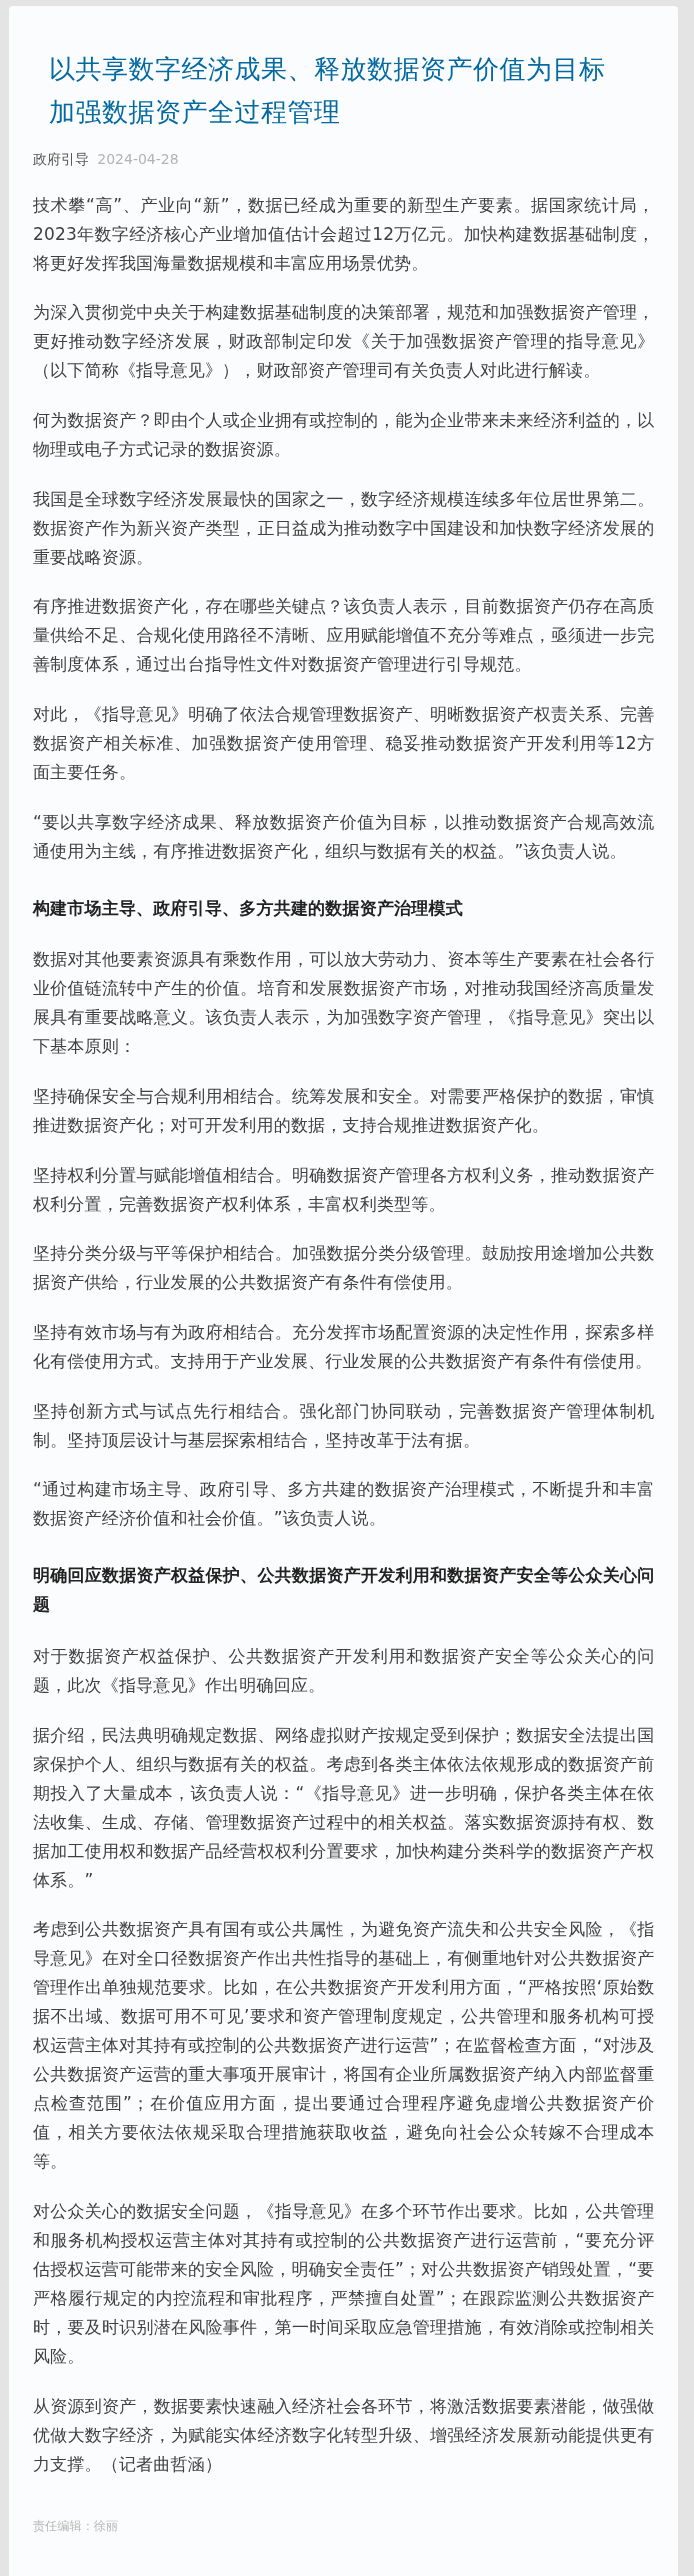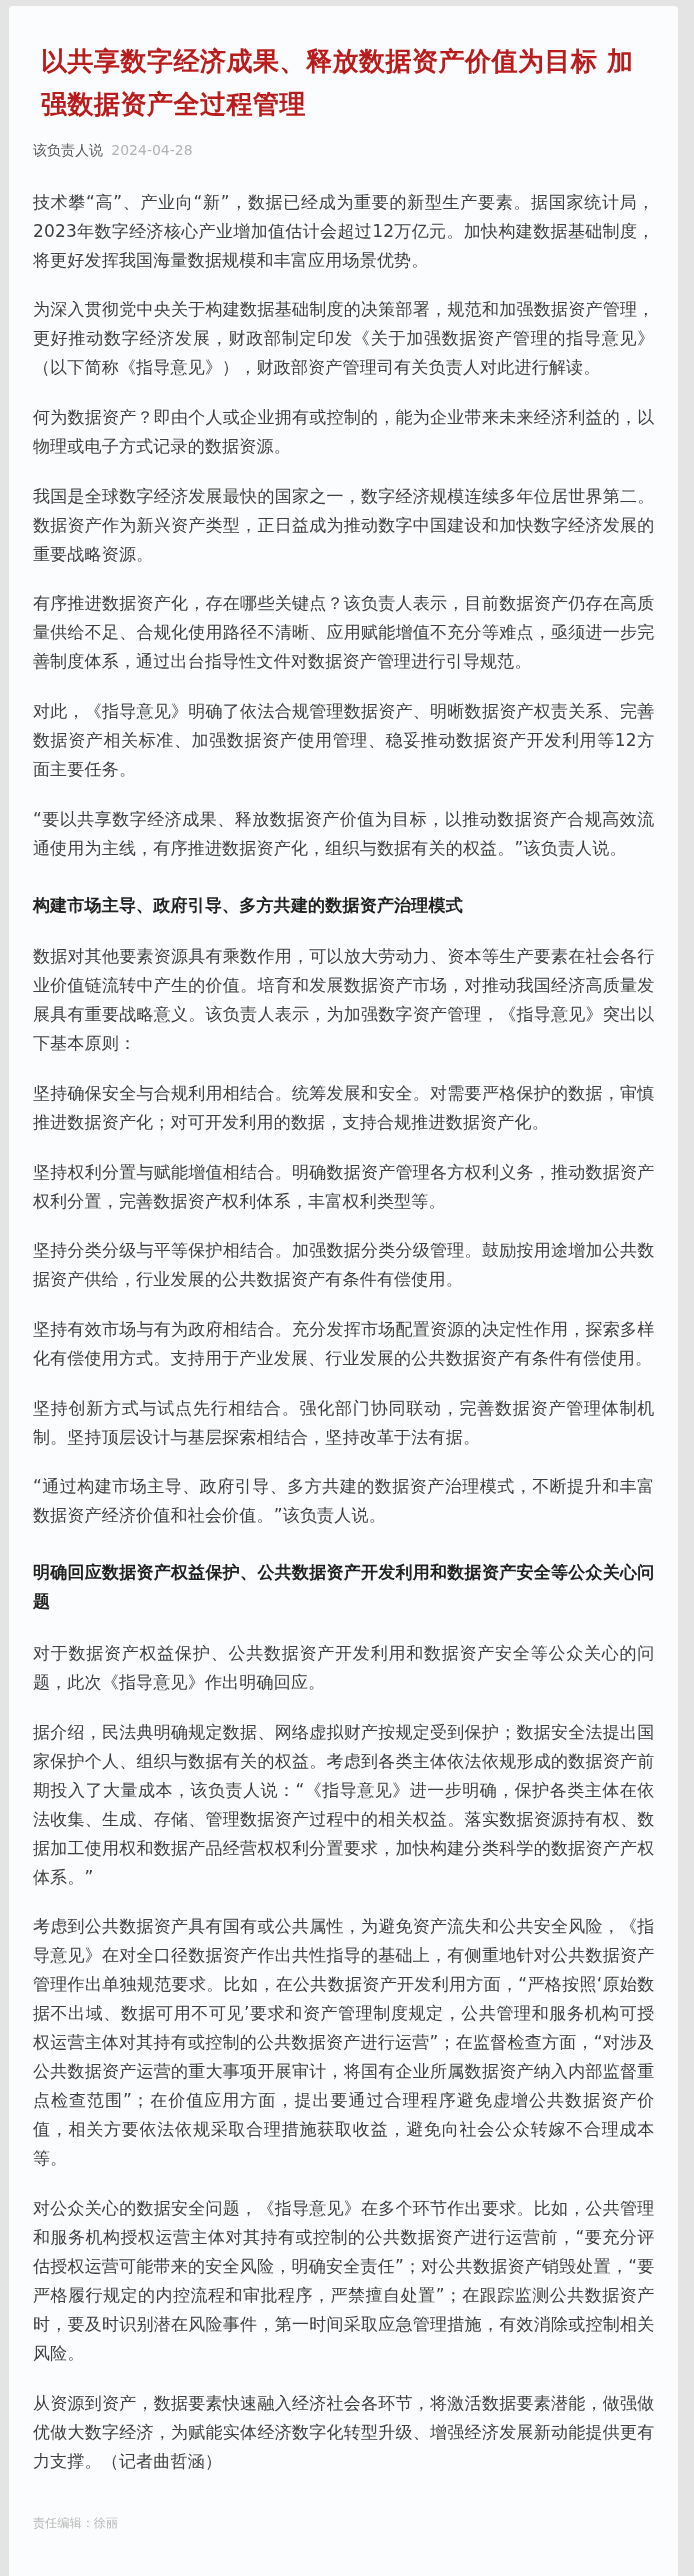--- a/index.html
+++ b/index.html
@@ -14,41 +14,41 @@
   }
   .article-card {
     box-sizing: border-box;
     margin: 5.6px 17px 0 9.4px;
     padding: 26px 23.5px 66px 23.5px;
     min-height: 2570px;
     background: #fbfcfd;
     border-radius: 3.8px;
   }
   .article-title {
-    margin: 8px;
+    margin: 16px;
     font-size: 26px;
     line-height: 43px;
-    font-weight: 700;
-    color: #b91c1c;
+    font-weight: 400;
+    color: #0369a1;
     letter-spacing: 0.5px;
   }
   .article-meta {
     margin-top: 15px;
     font-size: 14px;
     line-height: 19px;
   }
   .article-source {
     color: #595959;
   }
   .article-date {
     color: #b3b3b3;
     margin-left: 8.4px;
   }
   .article-body {
-    margin-top: 28px;
+    margin-top: 22px;
   }
   .article-body p {
     font-size: 17px;
     line-height: 29px;
     color: #404040;
     margin: 20.7px 0;
     text-align: justify;
     letter-spacing: 0.2px;
   }
   .article-body h2 {
@@ -67,21 +67,21 @@
     line-height: 17px;
     font-family: Liberation Serif, serif;
   }
 </style>
 </head>
 <body>
 
 <div class="article-card">
   <h1 class="article-title">以共享数字经济成果、释放数据资产价值为目标 加强数据资产全过程管理</h1>
   <div class="article-meta">
-    <span class="article-source">该负责人说</span><span class="article-date">2024-04-28</span>
+    <span class="article-source">政府引导</span><span class="article-date">2024-04-28</span>
   </div>
   <div class="article-body">
       <p>技术攀“高”、产业向“新”，数据已经成为重要的新型生产要素。据国家统计局，2023年数字经济核心产业增加值估计会超过12万亿元。加快构建数据基础制度，将更好发挥我国海量数据规模和丰富应用场景优势。</p>
       <p>为深入贯彻党中央关于构建数据基础制度的决策部署，规范和加强数据资产管理，更好推动数字经济发展，财政部制定印发《关于加强数据资产管理的指导意见》（以下简称《指导意见》），财政部资产管理司有关负责人对此进行解读。</p>
       <p>何为数据资产？即由个人或企业拥有或控制的，能为企业带来未来经济利益的，以物理或电子方式记录的数据资源。</p>
       <p>我国是全球数字经济发展最快的国家之一，数字经济规模连续多年位居世界第二。数据资产作为新兴资产类型，正日益成为推动数字中国建设和加快数字经济发展的重要战略资源。</p>
       <p>有序推进数据资产化，存在哪些关键点？该负责人表示，目前数据资产仍存在高质量供给不足、合规化使用路径不清晰、应用赋能增值不充分等难点，亟须进一步完善制度体系，通过出台指导性文件对数据资产管理进行引导规范。</p>
       <p>对此，《指导意见》明确了依法合规管理数据资产、明晰数据资产权责关系、完善数据资产相关标准、加强数据资产使用管理、稳妥推动数据资产开发利用等12方面主要任务。</p>
       <p>“要以共享数字经济成果、释放数据资产价值为目标，以推动数据资产合规高效流通使用为主线，有序推进数据资产化，组织与数据有关的权益。”该负责人说。</p>
       <h2>构建市场主导、政府引导、多方共建的数据资产治理模式</h2>

